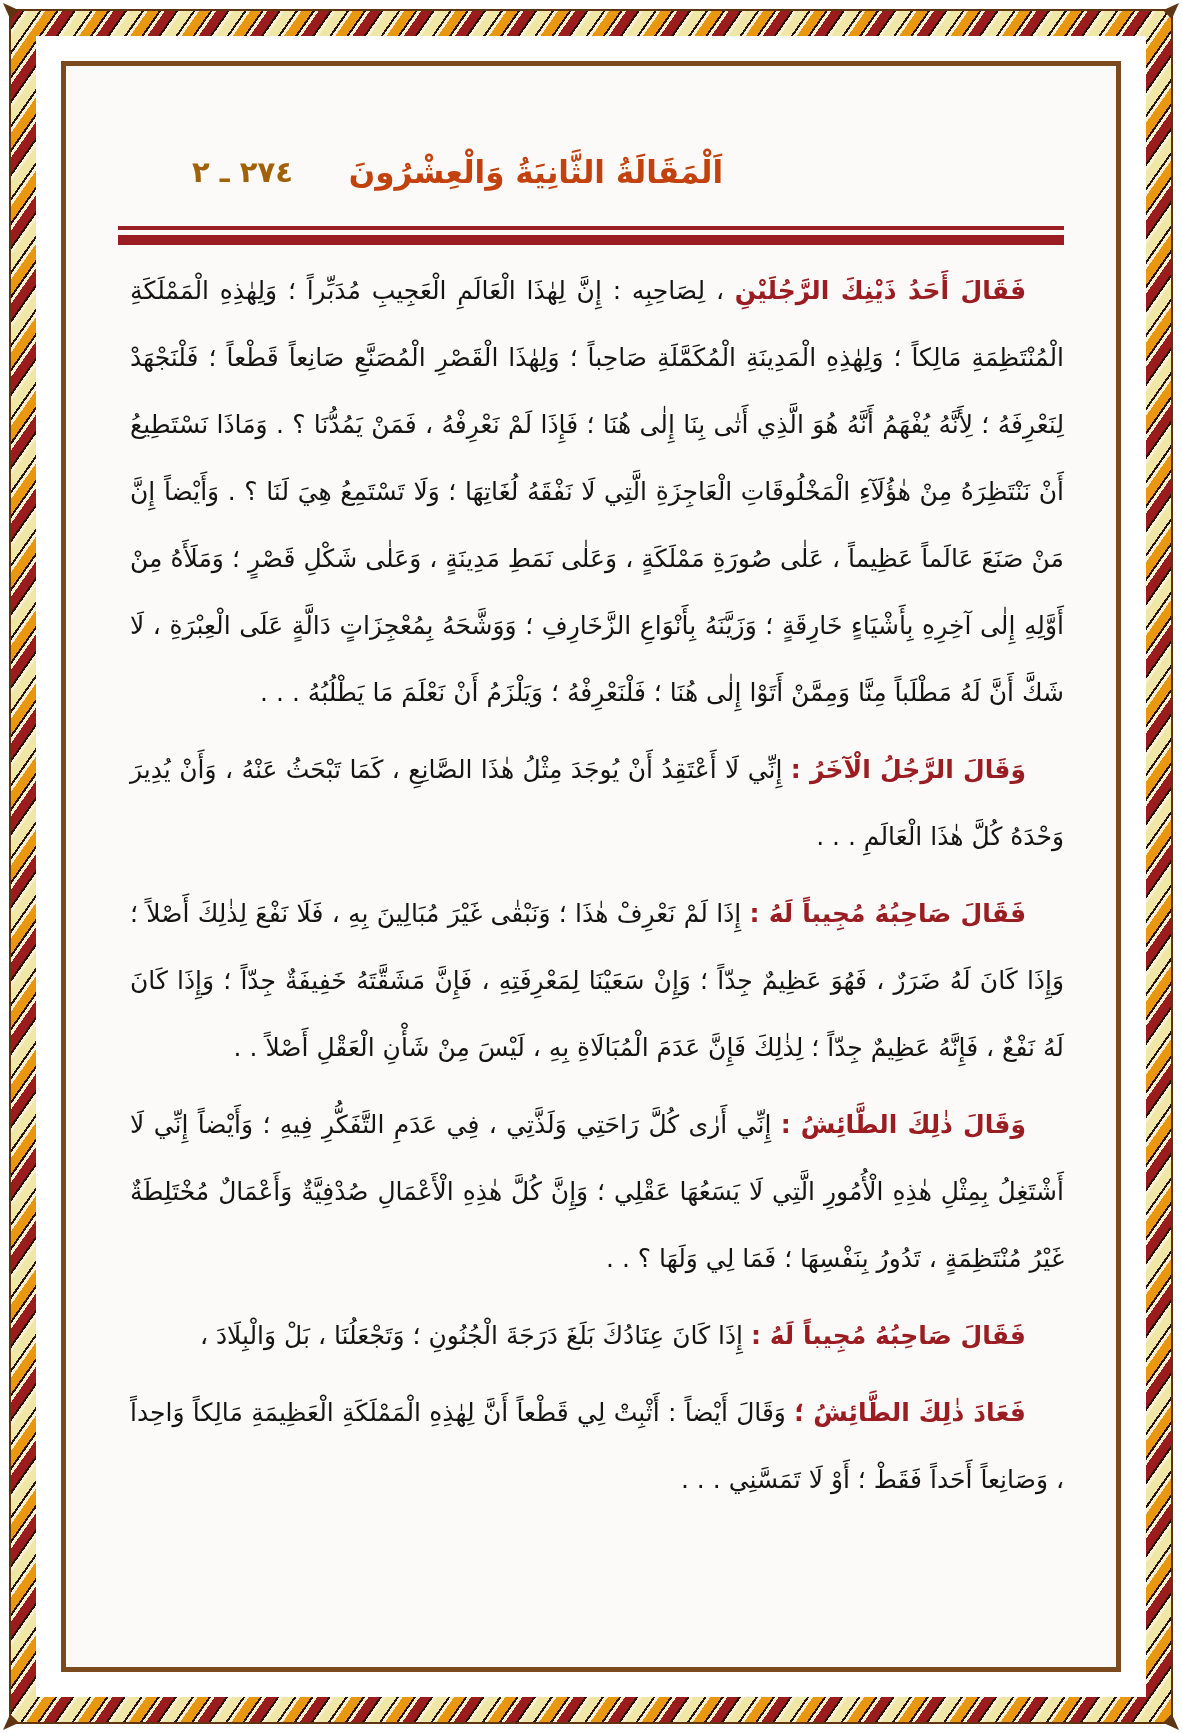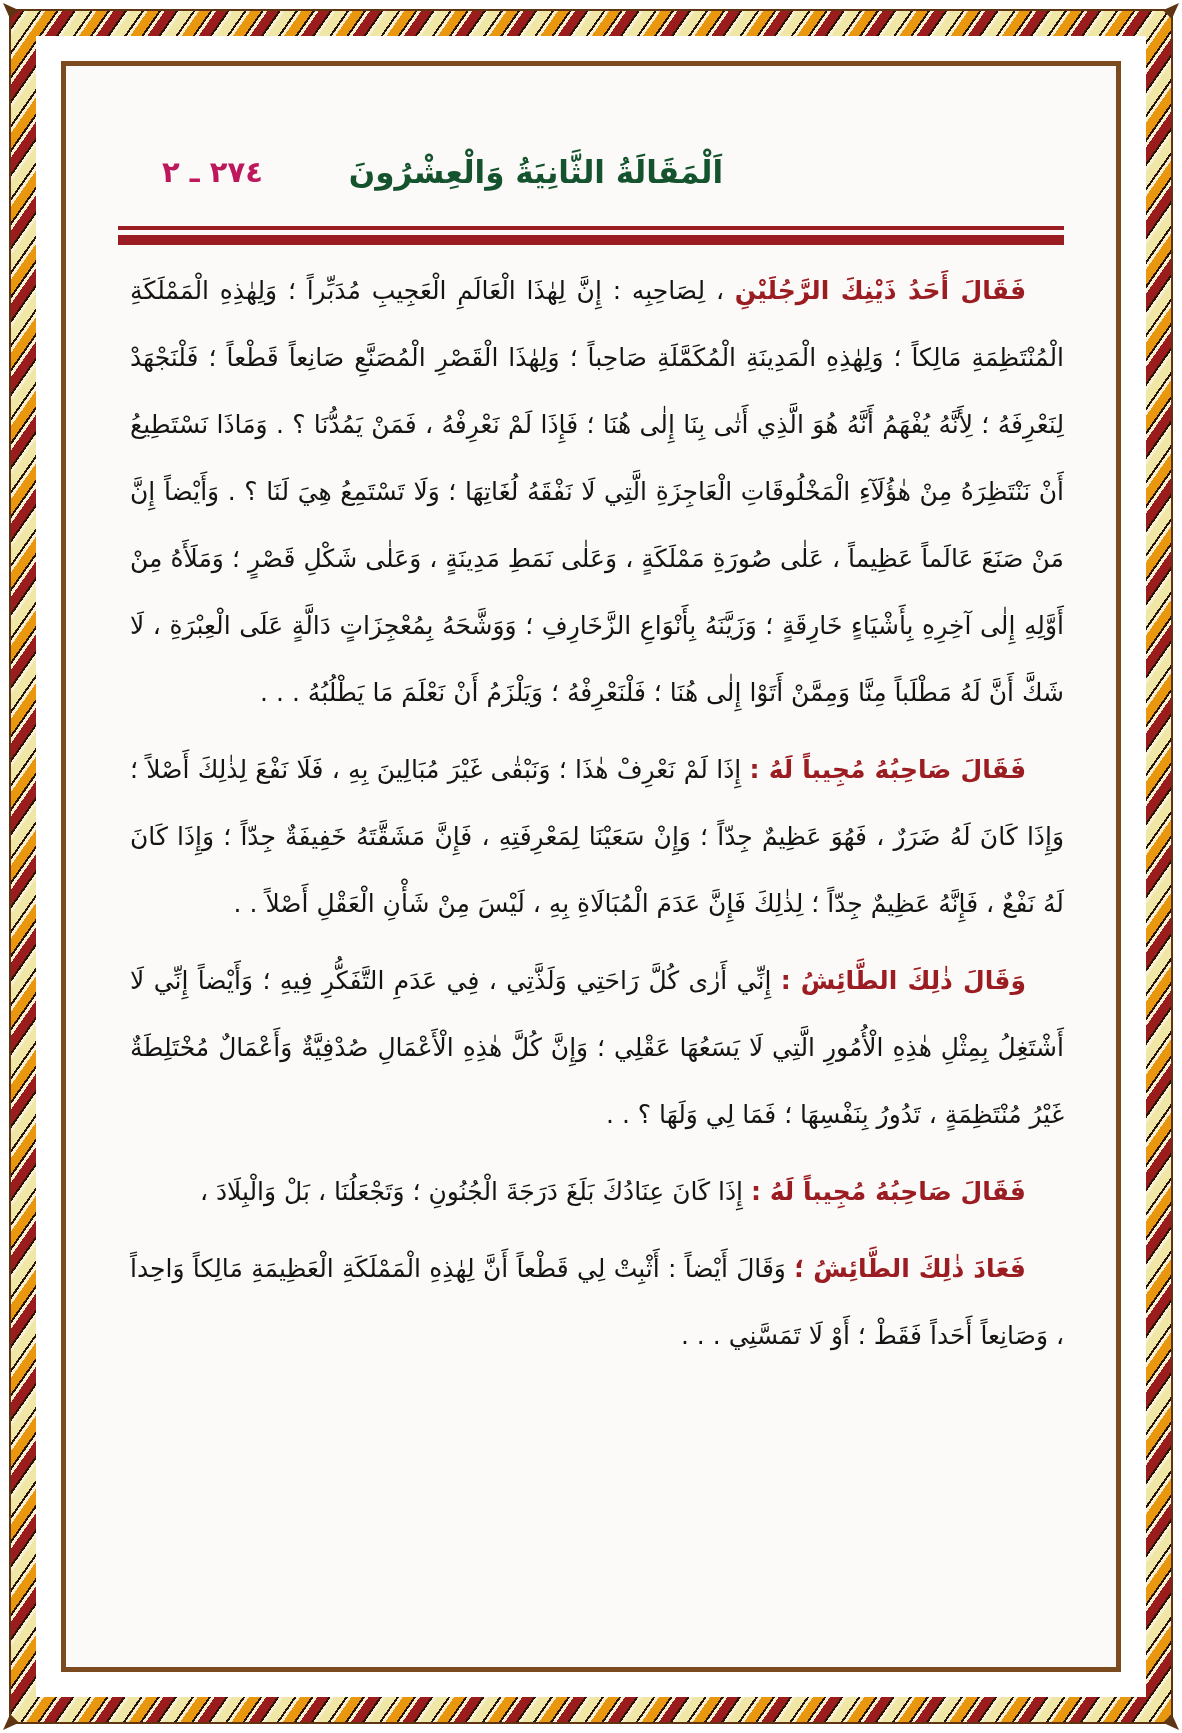--- a/index.html
+++ b/index.html
@@ -62,32 +62,32 @@
     margin-top: 28px;
   }
   .page-title {
     position: absolute;
     right: 0; left: 0;
     text-align: center;
     transform: translateX(-55px); 
     direction: rtl;
     font-weight: bold;
     font-size: 31px;
-    color: #14532d;
+    color: #c2410c;
     line-height: 96px;
     white-space: nowrap;
   }
   .page-number {
     position: absolute;
-    left: 44px;
+    left: 74px;
     top: 0;
     direction: rtl;
     font-weight: bold;
     font-size: 29px;
-    color: #be185d;
+    color: #a16207;
     line-height: 96px;
     white-space: nowrap;
     text-align: center;
   }
   .rule { margin: 6px 0 2px 0; }
   .rule .thin  { height: 4px;  background: #9a1d24; }
   .rule .gap   { height: 5px;  background: transparent; }
   .rule .thick { height: 10px; background: #9a1d24; }
 
   .body-text {
@@ -127,20 +127,21 @@
         </div>
 
         <div class="rule">
           <div class="thin"></div>
           <div class="gap"></div>
           <div class="thick"></div>
         </div>
 
         <div class="body-text">
           <p><span class="lead">فَقَالَ أَحَدُ ذَيْنِكَ الرَّجُلَيْنِ</span> <span>، لِصَاحِبِه : إِنَّ لِهٰذَا الْعَالَمِ الْعَجِيبِ مُدَبِّراً ؛ وَلِهٰذِهِ الْمَمْلَكَةِ الْمُنْتَظِمَةِ مَالِكاً ؛ وَلِهٰذِهِ الْمَدِينَةِ الْمُكَمَّلَةِ صَاحِباً ؛ وَلِهٰذَا الْقَصْرِ الْمُصَنَّعِ صَانِعاً قَطْعاً ؛ فَلْنَجْهَدْ لِنَعْرِفَهُ ؛ لِأَنَّهُ يُفْهَمُ أَنَّهُ هُوَ الَّذِي أَتٰى بِنَا إِلٰى هُنَا ؛ فَإِذَا لَمْ نَعْرِفْهُ ، فَمَنْ يَمُدُّنَا ؟ . وَمَاذَا نَسْتَطِيعُ أَنْ نَنْتَظِرَهُ مِنْ هٰؤُلَآءِ الْمَخْلُوقَاتِ الْعَاجِزَةِ الَّتِي لَا نَفْقَهُ لُغَاتِهَا ؛ وَلَا تَسْتَمِعُ هِيَ لَنَا ؟ . وَأَيْضاً إِنَّ مَنْ صَنَعَ عَالَماً عَظِيماً ، عَلٰى صُورَةِ مَمْلَكَةٍ ، وَعَلٰى نَمَطِ مَدِينَةٍ ، وَعَلٰى شَكْلِ قَصْرٍ ؛ وَمَلَأَهُ مِنْ أَوَّلِهِ إِلٰى آخِرِهِ بِأَشْيَاءٍ خَارِقَةٍ ؛ وَزَيَّنَهُ بِأَنْوَاعِ الزَّخَارِفِ ؛ وَوَشَّحَهُ بِمُعْجِزَاتٍ دَالَّةٍ عَلَى الْعِبْرَةِ ، لَا شَكَّ أَنَّ لَهُ مَطْلَباً مِنَّا وَمِمَّنْ أَتَوْا إِلٰى هُنَا ؛ فَلْنَعْرِفْهُ ؛ وَيَلْزَمُ أَنْ نَعْلَمَ مَا يَطْلُبُهُ . . .</span></p>
+          <p><span class="lead">وَقَالَ الرَّجُلُ الْآخَرُ :</span> <span>إِنِّي لَا أَعْتَقِدُ أَنْ يُوجَدَ مِثْلُ هٰذَا الصَّانِعِ ، كَمَا تَبْحَثُ عَنْهُ ، وَأَنْ يُدِيرَ وَحْدَهُ كُلَّ هٰذَا الْعَالَمِ . . .</span></p>
           <p><span class="lead">فَقَالَ صَاحِبُهُ مُجِيباً لَهُ :</span> <span>إِذَا لَمْ نَعْرِفْ هٰذَا ؛ وَنَبْقٰى غَيْرَ مُبَالِينَ بِهِ ، فَلَا نَفْعَ لِذٰلِكَ أَصْلاً ؛ وَإِذَا كَانَ لَهُ ضَرَرٌ ، فَهُوَ عَظِيمٌ جِدّاً ؛ وَإِنْ سَعَيْنَا لِمَعْرِفَتِهِ ، فَإِنَّ مَشَقَّتَهُ خَفِيفَةٌ جِدّاً ؛ وَإِذَا كَانَ لَهُ نَفْعٌ ، فَإِنَّهُ عَظِيمٌ جِدّاً ؛ لِذٰلِكَ فَإِنَّ عَدَمَ الْمُبَالَاةِ بِهِ ، لَيْسَ مِنْ شَأْنِ الْعَقْلِ أَصْلاً . .</span></p>
           <p><span class="lead">وَقَالَ ذٰلِكَ الطَّائِشُ :</span> <span>إِنِّي أَرٰى كُلَّ رَاحَتِي وَلَذَّتِي ، فِي عَدَمِ التَّفَكُّرِ فِيهِ ؛ وَأَيْضاً إِنِّي لَا أَشْتَغِلُ بِمِثْلِ هٰذِهِ الْأُمُورِ الَّتِي لَا يَسَعُهَا عَقْلِي ؛ وَإِنَّ كُلَّ هٰذِهِ الْأَعْمَالِ صُدْفِيَّةٌ وَأَعْمَالٌ مُخْتَلِطَةٌ غَيْرُ مُنْتَظِمَةٍ ، تَدُورُ بِنَفْسِهَا ؛ فَمَا لِي وَلَهَا ؟ . .</span></p>
           <p><span class="lead">فَقَالَ صَاحِبُهُ مُجِيباً لَهُ :</span> <span>إِذَا كَانَ عِنَادُكَ بَلَغَ دَرَجَةَ الْجُنُونِ ؛ وَتَجْعَلُنَا ، بَلْ وَالْبِلَادَ ،</span></p>
           <p><span class="lead">فَعَادَ ذٰلِكَ الطَّائِشُ ؛</span> <span>وَقَالَ أَيْضاً : أَثْبِتْ لِي قَطْعاً أَنَّ لِهٰذِهِ الْمَمْلَكَةِ الْعَظِيمَةِ مَالِكاً وَاحِداً ، وَصَانِعاً أَحَداً فَقَطْ ؛ أَوْ لَا تَمَسَّنِي . . .</span></p>
         </div>
 
       </div>
     </div>
   </div>
 </div>

